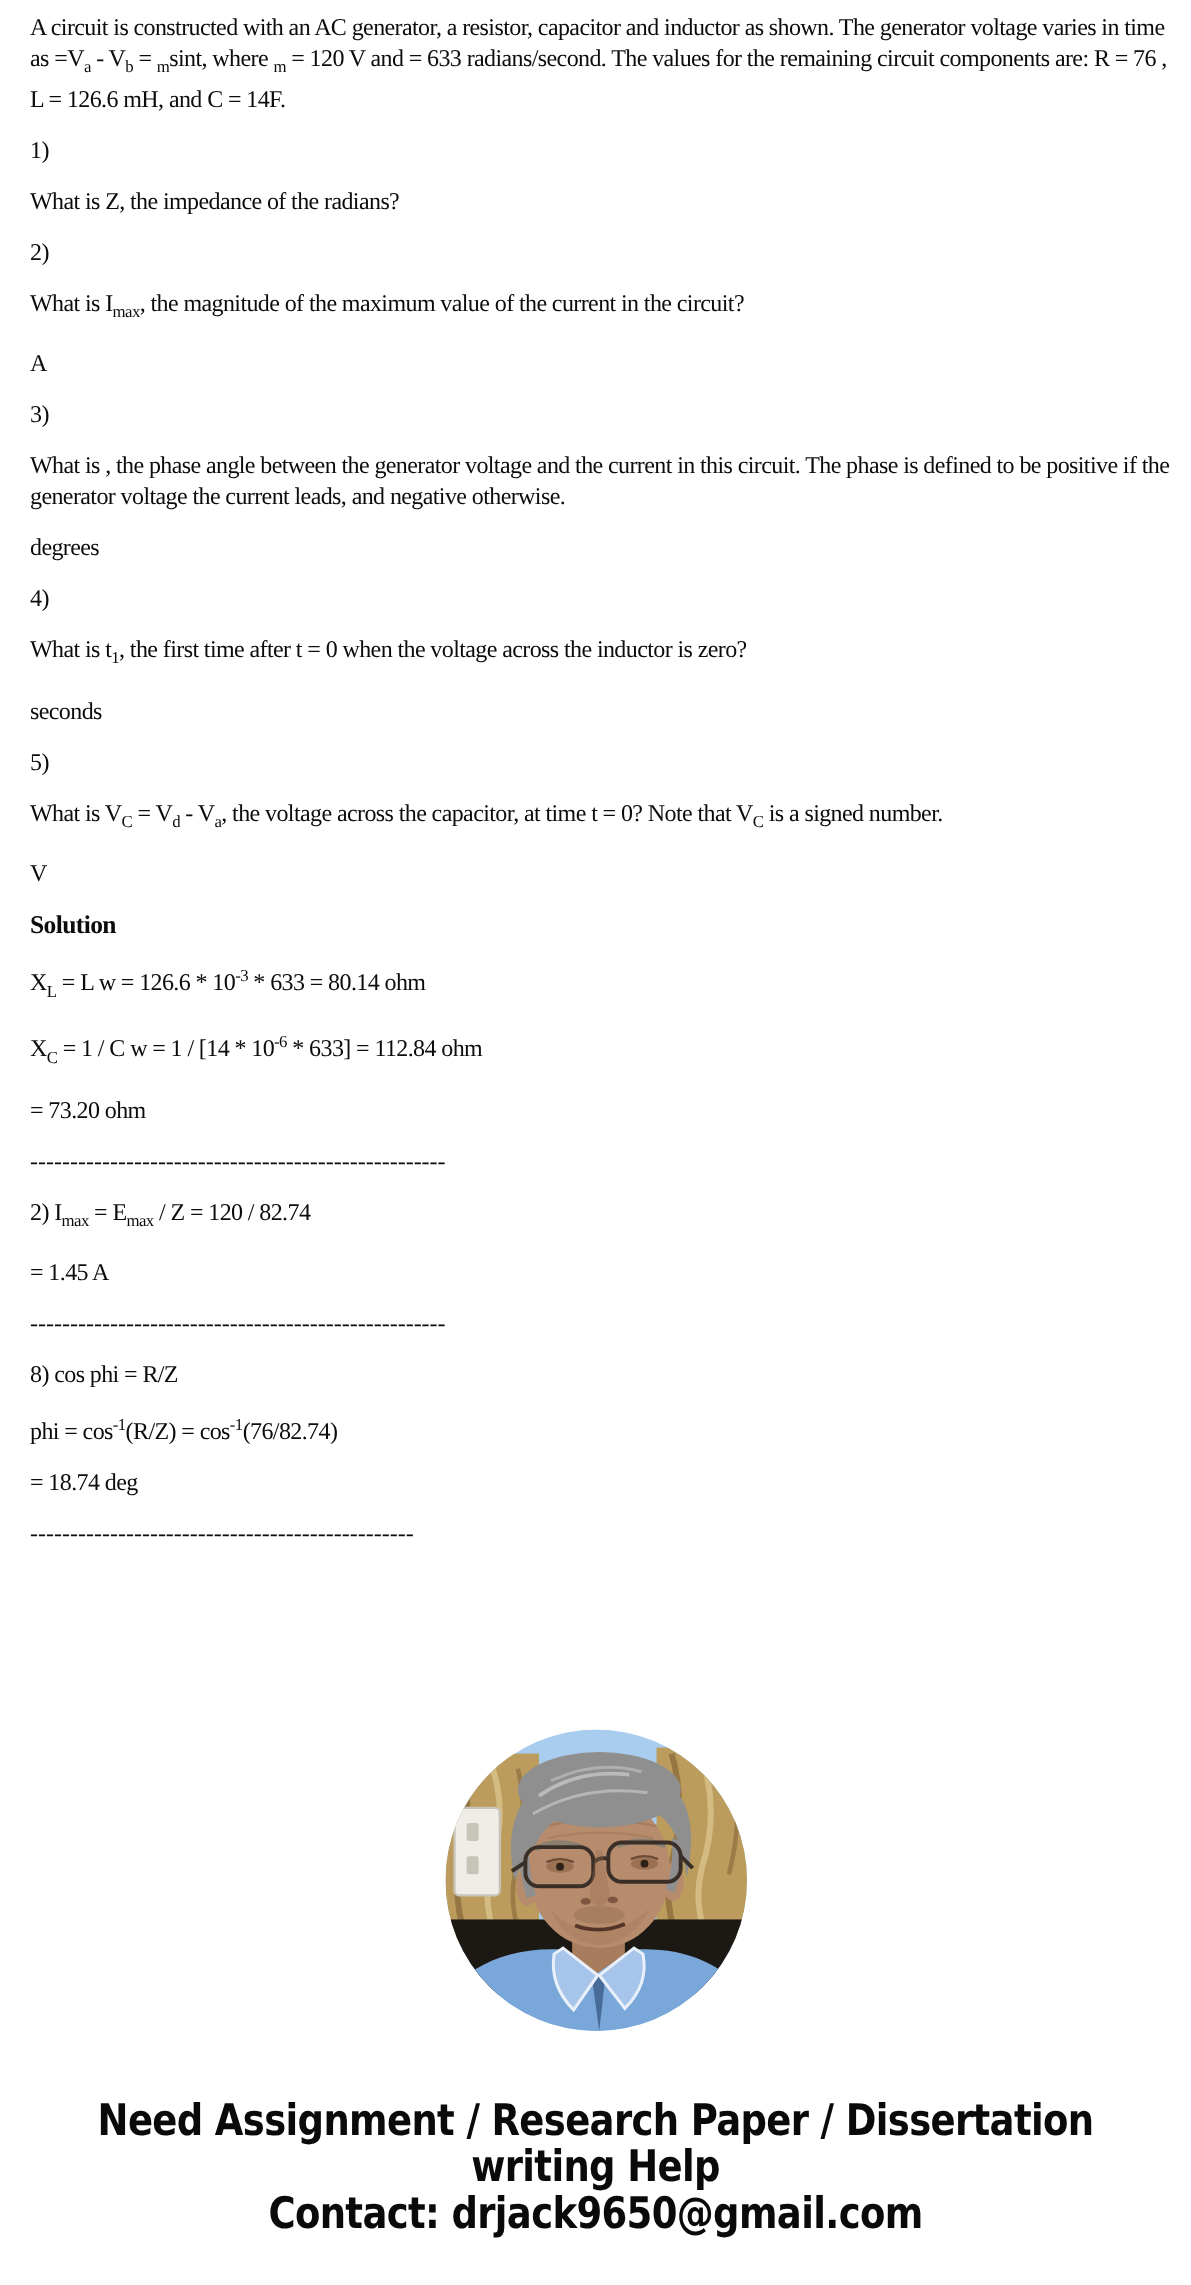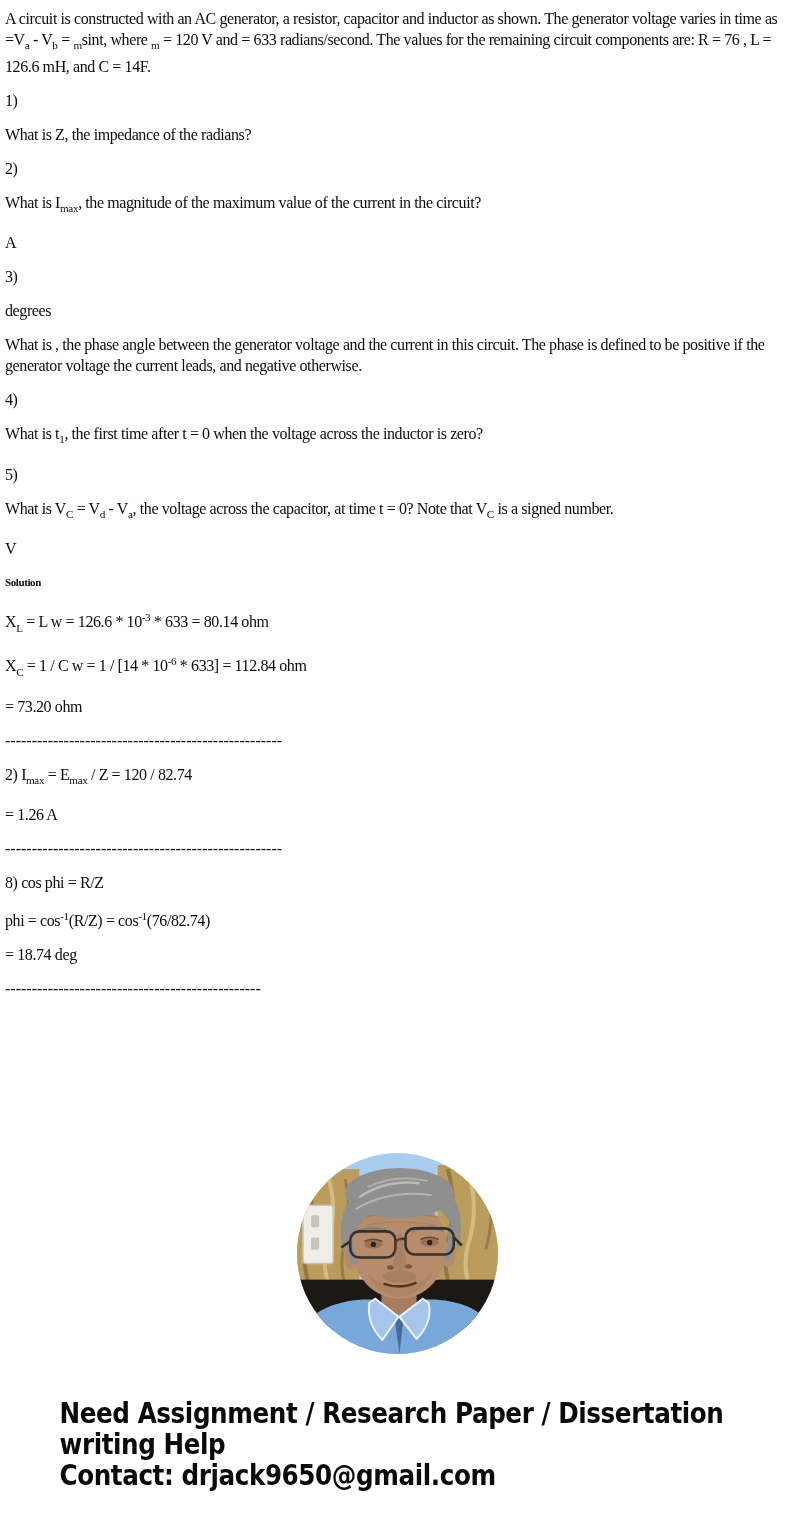--- a/index.html
+++ b/index.html
@@ -9,47 +9,47 @@
     background: #ffffff;
     color: #0c0c0c;
     font-family: "Liberation Serif", serif;
     overflow: hidden;
     position: relative;
   }
   .doc {
     box-sizing: border-box;
     height: 1122px;
     overflow: hidden;
-    padding: 8px 8px 0 5px;
+    padding: 8px 8px 0 20px;
   }
   .doc p {
     margin: 0 0 13px 0;
     font-size: 16px;
     line-height: 21px;
     letter-spacing: -0.4px;
     font-weight: normal;
   }
   .doc p.heading {
     font-weight: bold;
-    font-size: 11px;
+    font-size: 17px;
     margin: 2px 0 14px 0;
   }
   .doc p.separator {
     letter-spacing: 0;
   }
   .doc sub, .doc sup { font-size: 70%; }
   .avatar-wrap {
     width: 201px;
     height: 201px;
     margin: 31px auto 0 auto;
   }
   .avatar-wrap svg { display: block; }
   .promo {
     margin-top: 44px;
-    text-align: left;
+    text-align: center;
     font-family: "DejaVu Sans", sans-serif;
     font-weight: bold;
     color: #0a0a0a;
   }
   .promo-line {
     font-size: 29px;
     line-height: 31px;
     white-space: nowrap;
     transform: scaleX(0.85);
     transform-origin: 50% 50%;
@@ -62,34 +62,35 @@
 <div class="page">
 
   <div class="doc">
       <p class="body">A circuit is constructed with an AC generator, a resistor, capacitor and inductor as shown. The generator voltage varies in time as =V<sub>a</sub> - V<sub>b</sub> = <sub>m</sub>sint, where <sub>m</sub> = 120 V and = 633 radians/second. The values for the remaining circuit components are: R = 76 , L = 126.6 mH, and C = 14F.</p>
       <p class="body">1)</p>
       <p class="body">What is Z, the impedance of the radians?</p>
       <p class="body">2)</p>
       <p class="body">What is I<sub>max</sub>, the magnitude of the maximum value of the current in the circuit?</p>
       <p class="body">A</p>
       <p class="body">3)</p>
+      <p class="body">What is , the phase angle between the generator voltage and the current in this circuit. The phase is defined to be positive if the generator voltage the current leads, and negative otherwise.</p>
       <p class="body">degrees</p>
-      <p class="body">What is , the phase angle between the generator voltage and the current in this circuit. The phase is defined to be positive if the generator voltage the current leads, and negative otherwise.</p>
       <p class="body">4)</p>
       <p class="body">What is t<sub>1</sub>, the first time after t = 0 when the voltage across the inductor is zero?</p>
+      <p class="body">seconds</p>
       <p class="body">5)</p>
       <p class="body">What is V<sub>C</sub> = V<sub>d</sub> - V<sub>a</sub>, the voltage across the capacitor, at time t = 0? Note that V<sub>C</sub> is a signed number.</p>
       <p class="body">V</p>
       <p class="heading">Solution</p>
       <p class="body">X<sub>L</sub> = L w = 126.6 * 10<sup>-3</sup> * 633 = 80.14 ohm</p>
       <p class="body">X<sub>C</sub> = 1 / C w = 1 / [14 * 10<sup>-6</sup> * 633] = 112.84 ohm</p>
       <p class="body">= 73.20 ohm</p>
       <p class="separator">----------------------------------------------------</p>
       <p class="body">2) I<sub>max</sub> = E<sub>max</sub> / Z = 120 / 82.74</p>
-      <p class="body">= 1.26 A</p>
+      <p class="body">= 1.45 A</p>
       <p class="separator">----------------------------------------------------</p>
       <p class="body">8) cos phi = R/Z</p>
       <p class="body">phi = cos<sup>-1</sup>(R/Z) = cos<sup>-1</sup>(76/82.74)</p>
       <p class="body">= 18.74 deg</p>
       <p class="separator">------------------------------------------------</p>
     </div>
 
   <div class="avatar-wrap">
     <svg width="201" height="201" viewBox="0 0 200 200" aria-hidden="true">
       <defs>

